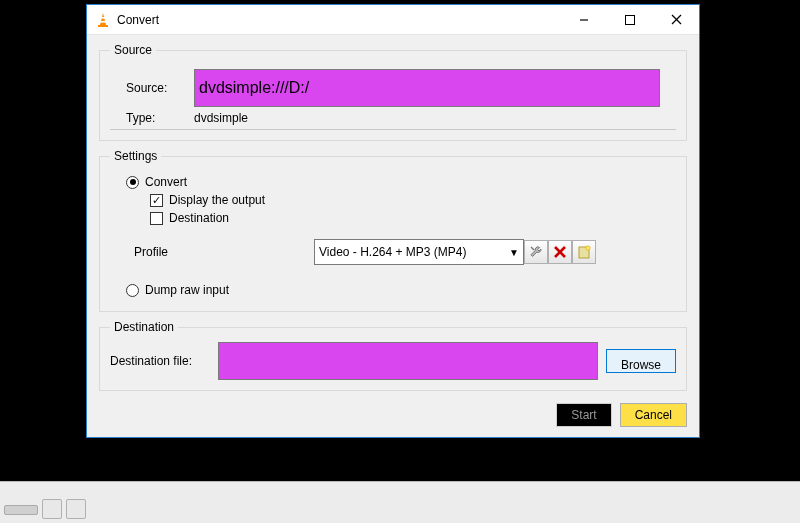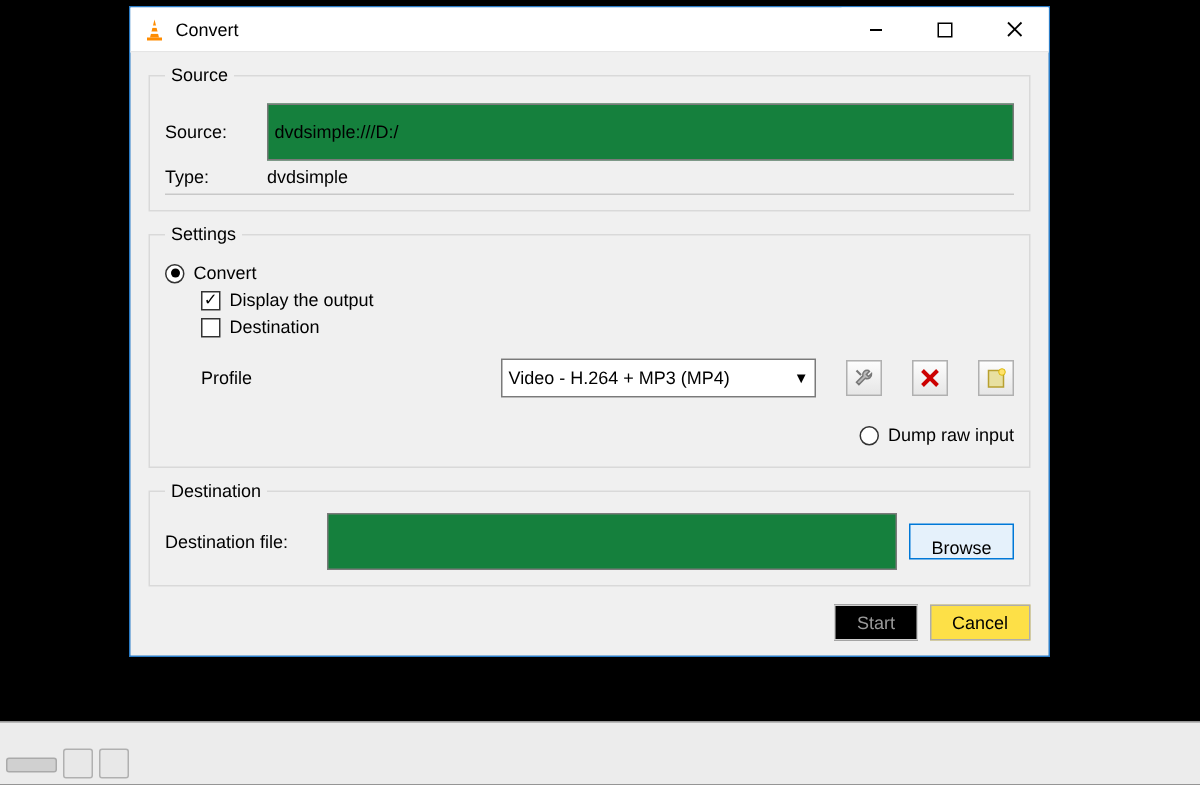--- a/index.html
+++ b/index.html
@@ -87,29 +87,29 @@
     border: 1px solid #d9d9d9;
     padding: 8px 10px 10px 10px;
     margin: 0;
   }
   fieldset.group > legend {
     font-size: 12px;
     padding: 0 4px;
     color: #000;
   }
 
-  .row { display: flex; align-items: center; gap: 8px; margin: 4px 0; }
+  .row { display: flex; align-items: center; gap: 8px; margin: 4px 16px; }
   .label { width: 60px; }
   .textfield {
     flex: 1;
     height: 22px;
     border: 1px solid #7a7a7a;
-    background: #15803d;
+    background: #d946ef;
     padding: 18px 4px;
-    font-size: 12px;
+    font-size: 16px;
   }
   .typevalue {
     font-size: 12px;
     color: #000;
     padding-left: 0;
   }
   .hr-under { border: none; border-top: 1px solid #c8c8c8; margin: 2px 0 0 0; }
 
   
   .radio,
@@ -126,21 +126,21 @@
     width: 13px; height: 13px; border: 1px solid #333; background: #fff;
     display: flex; align-items: center; justify-content: center;
   }
   .check.checked .ctl::after {
     content: "✓"; font-size: 11px; line-height: 11px; color: #000;
   }
 
   .indent1 { margin-left: 24px; }
 
   .profile-row {
-    display: flex; align-items: center; gap: 20px;
+    display: flex; align-items: center; gap: 0;
     margin-top: 14px;
   }
   .profile-label { width: 180px; padding-left: 0; }
   .combo {
     width: 210px; height: 24px;
     border: 1px solid #7a7a7a;
     background: #fff;
     display: flex; align-items: center; justify-content: space-between;
     padding: 12px 4px;
   }
@@ -286,21 +286,21 @@
           </div>
           <div class="toolbtn">
             <svg width="16" height="16">
               <rect x="3" y="3" width="10" height="11" class="newprof"></rect>
               <circle cx="12" cy="4" r="2.2" fill="#ffe26b" stroke="#d8b400" stroke-width="0.6"></circle>
             </svg>
           </div>
         </div>
       </div>
 
-      <div class="row" style="margin-top:18px;justify-content:flex-end;">
+      <div class="row" style="margin-top:18px;">
         <div class="radio">
           <span class="ctl"></span>
           <span>Dump raw input</span>
         </div>
       </div>
     </fieldset>
 
     <fieldset class="group">
       <legend>Destination</legend>
       <div class="dest-row">

